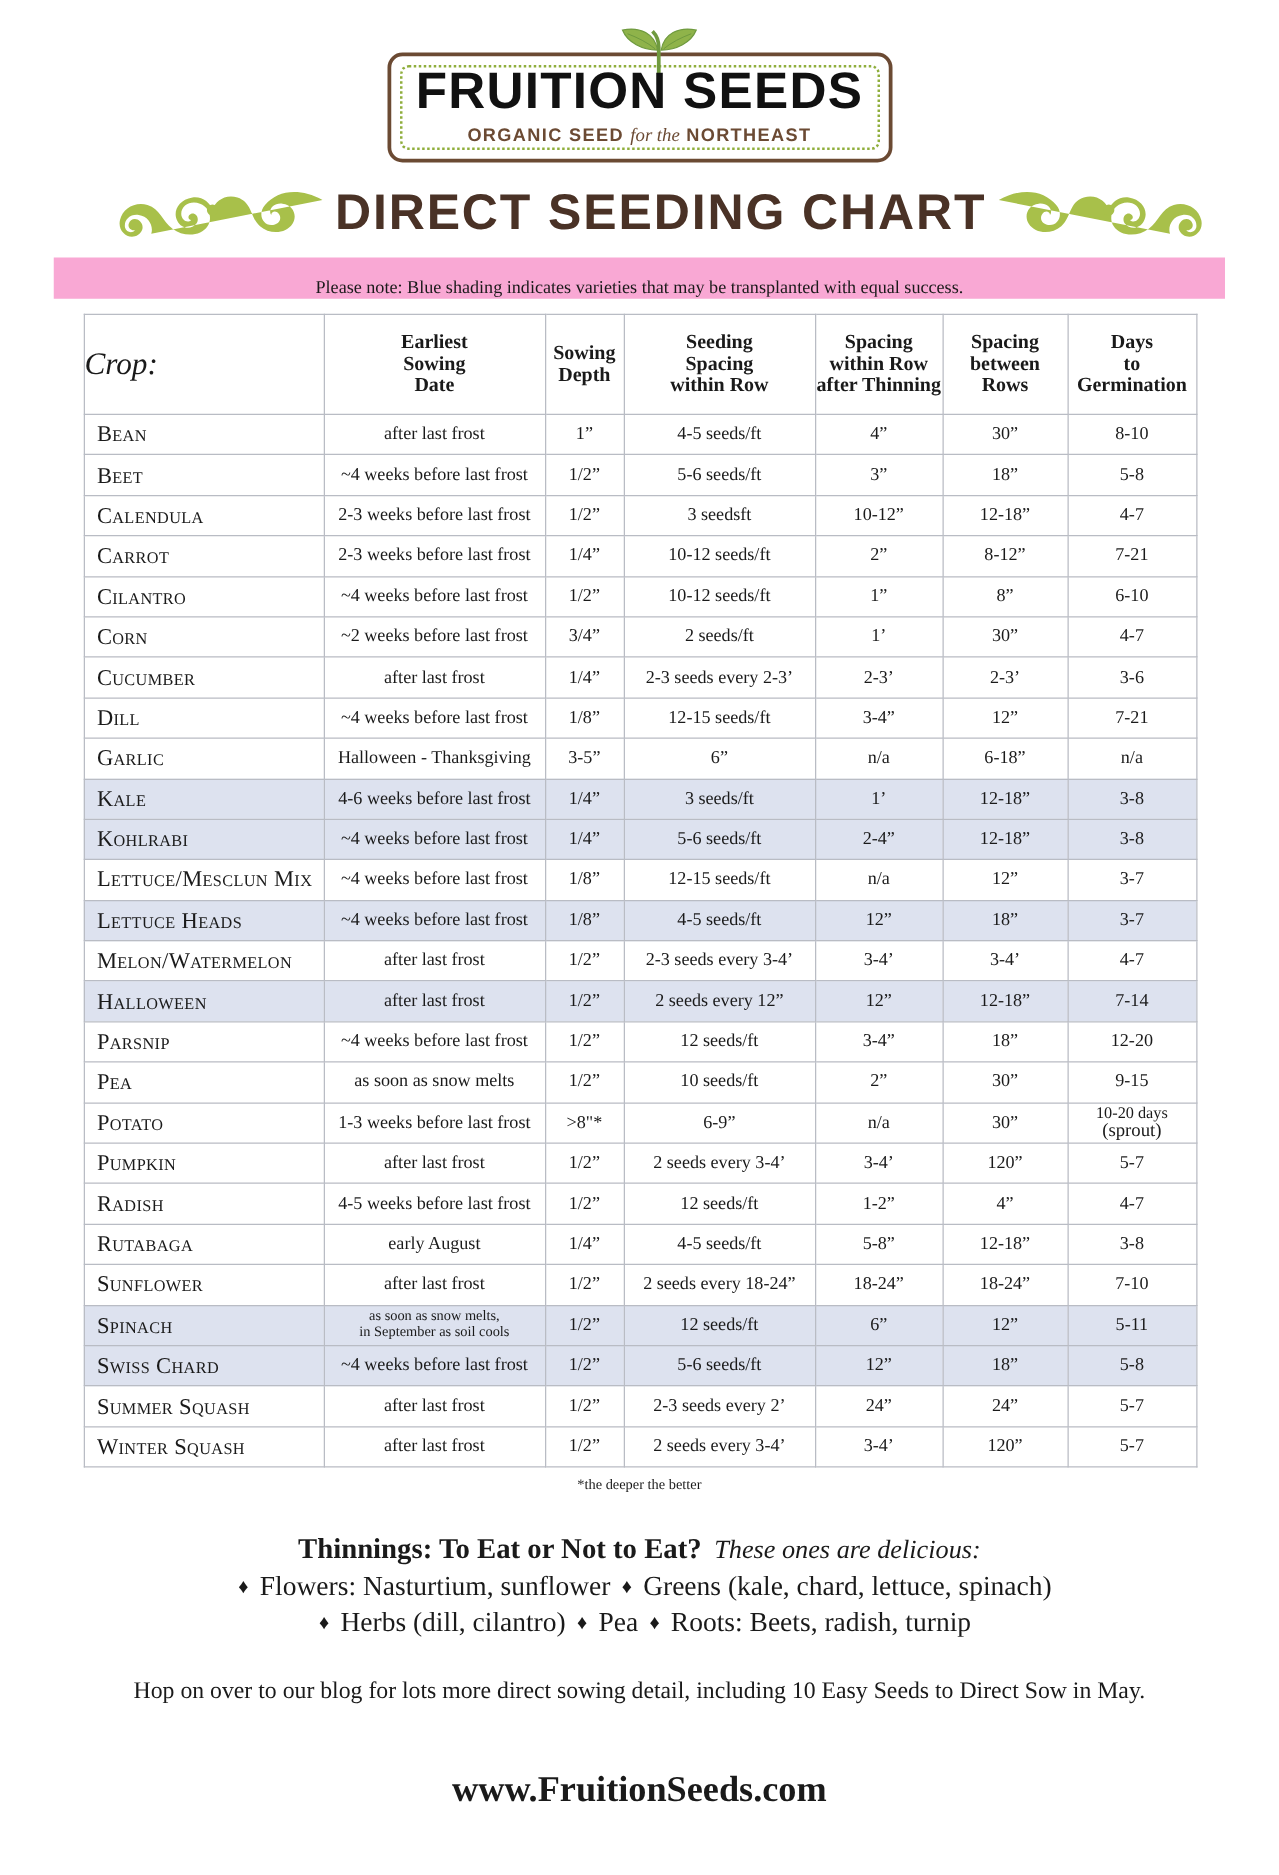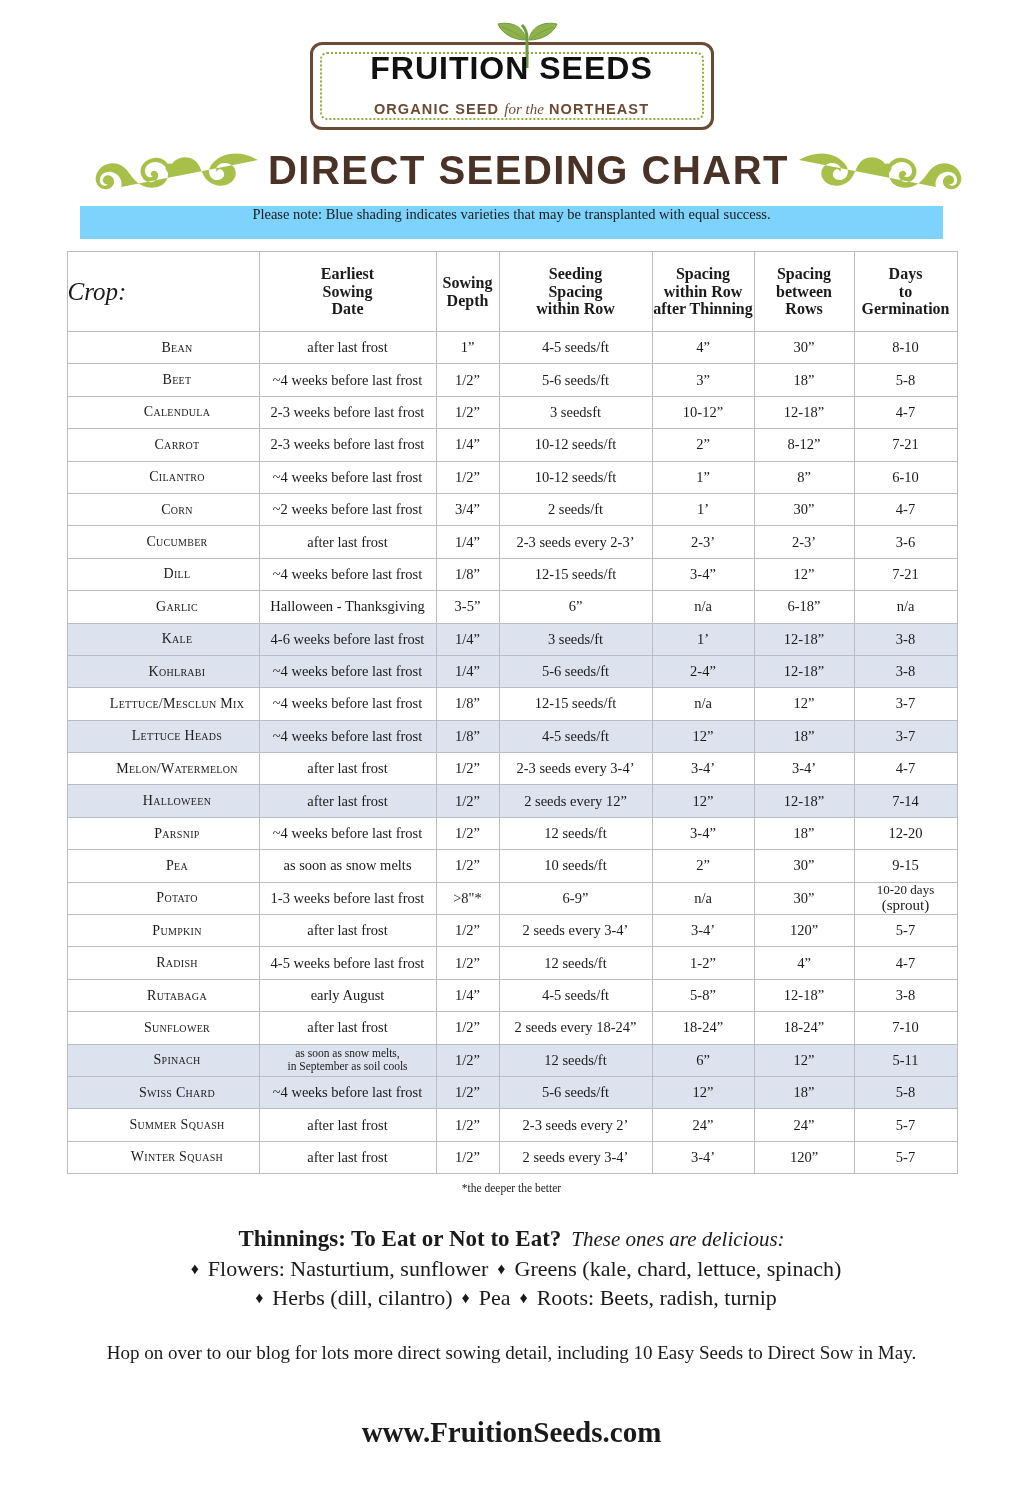--- a/index.html
+++ b/index.html
@@ -40,21 +40,21 @@
     left: 7px; top: 7px; right: 7px; bottom: 7px;
     border: 2px dotted #8fae3c;
     border-radius: 7px;
   }
   .logo-main {
     position: absolute;
     left: 0; right: 0; top: 30px;
     text-align: center;
     font-family: "Liberation Sans", sans-serif;
     font-weight: bold;
-    font-size: 32px;
+    font-size: 41px;
     letter-spacing: 1px;
     color: #111111;
     line-height: 1;
   }
   .logo-sub {
     position: absolute;
     left: 0; right: 0; top: 80px;
     text-align: center;
     font-family: "Liberation Sans", sans-serif;
     font-weight: bold;
@@ -91,25 +91,25 @@
     font-size: 40px;
     color: #4a3226;
     letter-spacing: 1.5px;
     white-space: nowrap;
   }
   .flourish { flex: 0 0 auto; }
 
   
   .note-banner {
     margin: 12px auto 0 auto;
-    width: 863px;
+    width: 937px;
     height: 33px;
-    background: #7dd3fc;
+    background: #f9a8d4;
     display: flex;
-    align-items: flex-start;
+    align-items: flex-end;
     justify-content: center;
   }
   .note-banner span {
     font-size: 14.5px;
     color: #1a1a1a;
   }
 
   
   .table-wrap {
     margin: 12px auto 0 auto;
@@ -141,23 +141,23 @@
     font-size: 25px;
     font-weight: normal;
     font-family: "Liberation Serif", serif;
   }
   tbody td {
     height: 32.4px;
     font-size: 14.5px;
     text-align: center;
   }
   tbody td.crop {
-    text-align: center;
-    padding-left: 28px;
-    font-size: 14px;
+    text-align: left;
+    padding-left: 10px;
+    font-size: 18px;
     font-variant: small-caps;
     letter-spacing: 0.3px;
   }
   tr.shaded td { background: #dde2ef; }
   td.two-line { font-size: 11.5px; line-height: 1.16; }
   td.small-sub { font-size: 13px; line-height: 1.12; }
   td.small-sub .sub { font-size: 15px; display: block; }
 
   
   col.c-crop  { width: 192px; }

